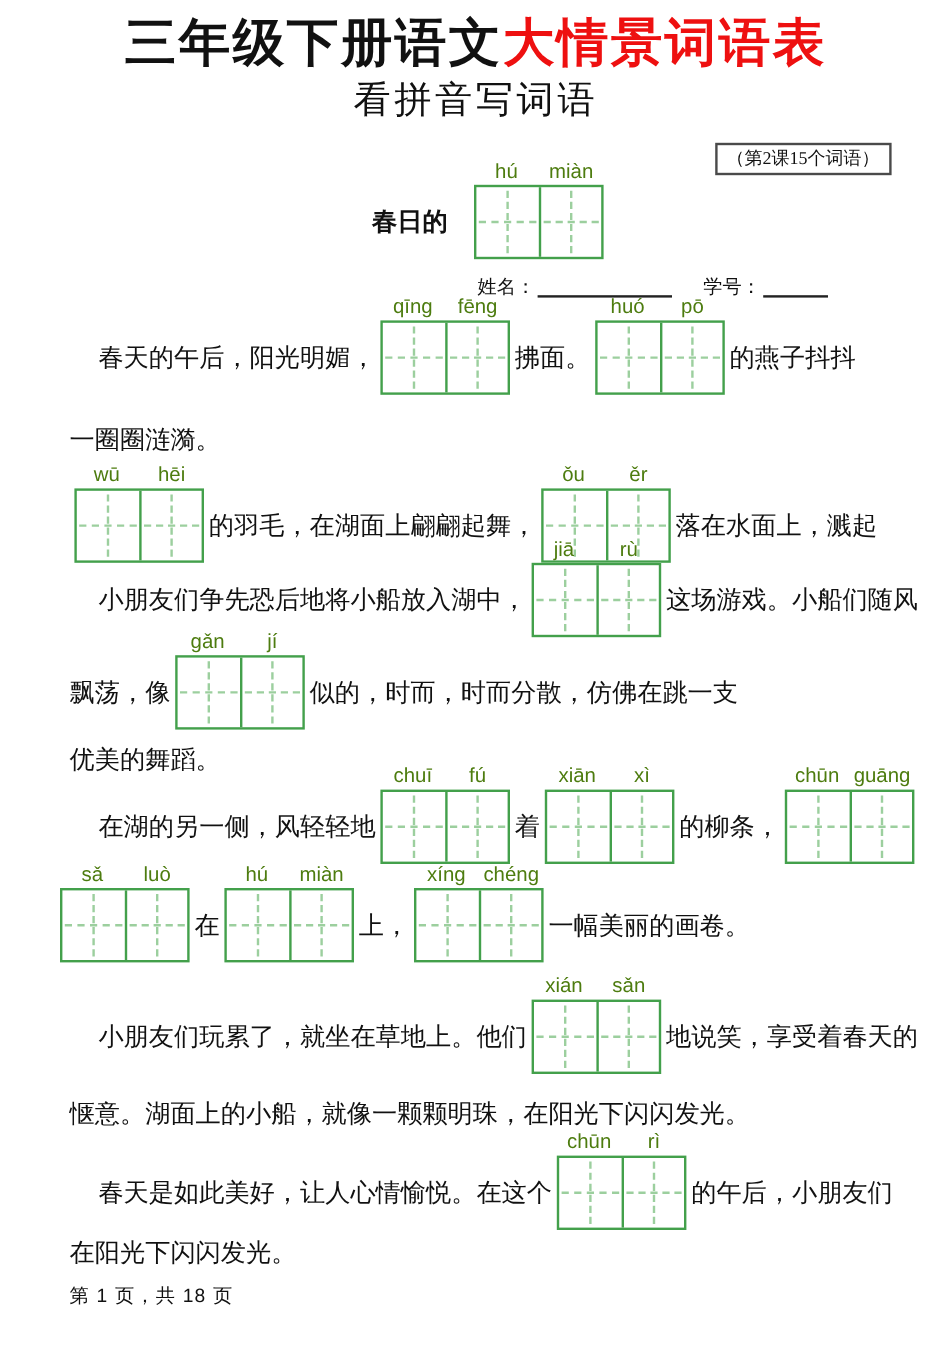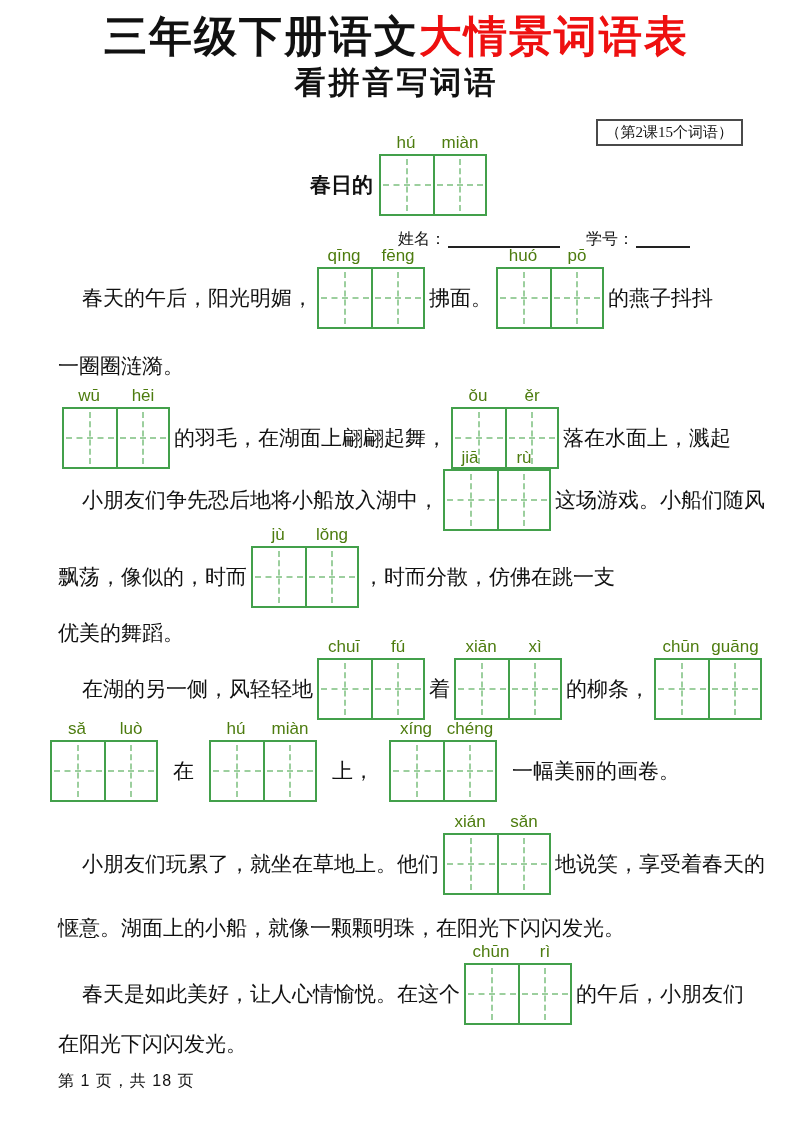--- a/index.html
+++ b/index.html
@@ -30,21 +30,21 @@
     font-size: 43px;
     font-weight: 900;
     letter-spacing: 2px;
     line-height: 1.25;
     white-space: nowrap;
   }
   .title .red { color: var(--red); }
   .subtitle {
     text-align: center;
     font-size: 31px;
-    font-weight: 700;
+    font-weight: 400;
     letter-spacing: 3px;
     line-height: 1.25;
   }
   .lesson-note {
     position: absolute;
     top: 119px; right: 50px;
     border: 2px solid #4a4a4a;
     padding: 2px 8px;
     font-size: 15px;
     background: #fff;
@@ -97,21 +97,21 @@
   .intro-row {
     display: flex;
     align-items: center;
     height: 62px;
     margin-top: 51px;
     margin-left: 252px;
   }
   .intro-label {
     font-size: 23px;
     font-weight: 700;
-    margin-right: 2px;
+    margin-right: 18px;
     flex-shrink: 0;
     text-align: right;
   }
   .name-row {
     display: flex;
     align-items: flex-end;
     height: 26px;
     margin-top: 8px;
     margin-left: 340px;
     font-size: 16px;
@@ -143,21 +143,21 @@
     line-height: 30px;
   }
   
   #lines .line:nth-child(1)  { margin-top: 17px; }
   #lines .line:nth-child(2)  { margin-top: 22px; }
   #lines .line:nth-child(3)  { margin-top: 26px; }
   #lines .line:nth-child(4)  { margin-top: 0px;  }
   #lines .line:nth-child(5)  { margin-top: 15px; }
   #lines .line:nth-child(6)  { margin-top: 10px; }
   #lines .line:nth-child(7)  { margin-top: 10px; }
-  #lines .line:nth-child(8)  { margin-top: 20px; gap: 11px; }
+  #lines .line:nth-child(8)  { margin-top: 20px; }
   #lines .line:nth-child(9)  { margin-top: 31px; }
   #lines .line:nth-child(10) { margin-top: 18px; }
   #lines .line:nth-child(11) { margin-top: 20px; }
   #lines .line:nth-child(12) { margin-top: 4px;  }
 
   
   .footer {
     margin-top: 10px;
     font-size: 16px;
     letter-spacing: 1px;
@@ -259,31 +259,31 @@
           </span>
           <span class="grid">
             <span class="cell"></span>
             <span class="cell"></span>
           </span>
         </span>
         <span class="txt">这场游戏。小船们随风</span>
       </div>
       <div class="line">
         <span class="txt">飘荡，像</span>
+        <span class="wordbox">
+          <span class="pinyin">
+            <span>gǎn</span>
+            <span>jí</span>
+          </span>
+          <span class="grid">
+            <span class="cell"></span>
+            <span class="cell"></span>
+          </span>
+        </span>
         <span class="txt">似的，时而</span>
-        <span class="wordbox">
-          <span class="pinyin">
-            <span>jù</span>
-            <span>lǒng</span>
-          </span>
-          <span class="grid">
-            <span class="cell"></span>
-            <span class="cell"></span>
-          </span>
-        </span>
         <span class="txt">，时而分散，仿佛在跳一支</span>
       </div>
       <div class="line text-only">
         <span class="txt">优美的舞蹈。</span>
       </div>
       <div class="line indent">
         <span class="txt">在湖的另一侧，风轻轻地</span>
         <span class="wordbox">
           <span class="pinyin">
             <span>chuī</span>

